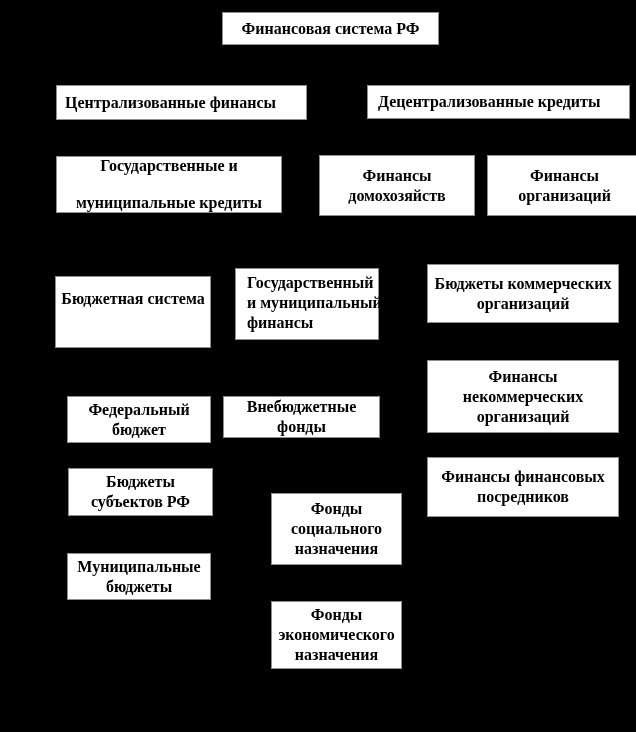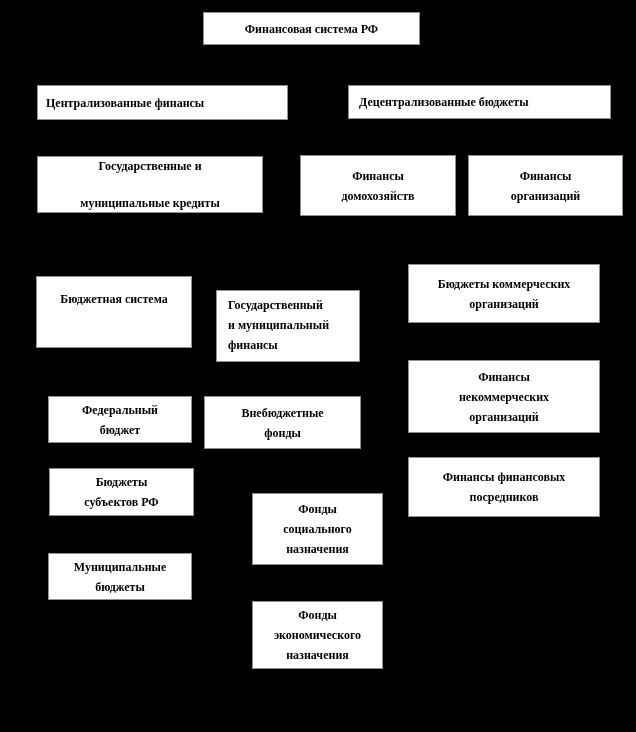--- a/index.html
+++ b/index.html
@@ -15,27 +15,28 @@
     overflow: hidden;
     font-family: "Liberation Serif", "DejaVu Serif", serif;
   }
   .box {
     position: absolute;
     box-sizing: border-box;
     background: #ffffff;
     border: 1px solid #8f8f8f;
     color: #000000;
     font-weight: bold;
-    font-size: 12px;
+    font-size: 16px;
     line-height: 20px;
     display: flex;
     flex-direction: column;
     justify-content: center;
     align-items: center;
     text-align: center;
+    margin-left: 19px;
   }
   .box .ln { white-space: nowrap; }
   
   .al {
     align-items: flex-start;
     text-align: left;
   }
   
   .vt {
     justify-content: flex-start;
@@ -48,21 +49,21 @@
 
   <div class="box" style="left:203px; top:12px; width:217px; height:33px;">
     <div class="ln">Финансовая система РФ</div>
   </div>
 
   <div class="box al" style="left:37px; top:85px; width:251px; height:35px; padding-left:8px;">
     <div class="ln">Централизованные финансы</div>
   </div>
 
   <div class="box al" style="left:348px; top:85px; width:263px; height:34px; padding-left:10px;">
-    <div class="ln">Децентрализованные бюджеты</div>
+    <div class="ln">Децентрализованные кредиты</div>
   </div>
 
   <div class="box" style="left:37px; top:156px; width:226px; height:57px;gap:17px;">
     <div class="ln">Государственные и</div>
     <div class="ln">муниципальные кредиты</div>
   </div>
 
   <div class="box" style="left:300px; top:155px; width:156px; height:61px;">
     <div class="ln">Финансы</div>
     <div class="ln">домохозяйств</div>
@@ -70,37 +71,37 @@
 
   <div class="box" style="left:468px; top:155px; width:155px; height:61px;">
     <div class="ln">Финансы</div>
     <div class="ln">организаций</div>
   </div>
 
   <div class="box vt" style="left:36px; top:276px; width:156px; height:72px; padding-top:12px;">
     <div class="ln">Бюджетная система</div>
   </div>
 
-  <div class="box al vt" style="left:216px; top:290px; width:144px; height:72px; padding-left:11px; padding-top:4px;">
+  <div class="box al vt" style="left:216px; top:268px; width:144px; height:72px; padding-left:11px; padding-top:4px;">
     <div class="ln">Государственный</div>
     <div class="ln">и муниципальный</div>
     <div class="ln">финансы</div>
   </div>
 
   <div class="box" style="left:408px; top:264px; width:192px; height:59px;">
     <div class="ln">Бюджеты коммерческих</div>
     <div class="ln">организаций</div>
   </div>
 
   <div class="box" style="left:48px; top:396px; width:144px; height:47px;font-family:Liberation Serif, serif;">
     <div class="ln">Федеральный</div>
     <div class="ln">бюджет</div>
   </div>
 
-  <div class="box" style="left:204px; top:396px; width:157px; height:53px;">
+  <div class="box" style="left:204px; top:396px; width:157px; height:42px;">
     <div class="ln">Внебюджетные</div>
     <div class="ln">фонды</div>
   </div>
 
   <div class="box" style="left:408px; top:360px; width:192px; height:73px;">
     <div class="ln">Финансы</div>
     <div class="ln">некоммерческих</div>
     <div class="ln">организаций</div>
   </div>
 

